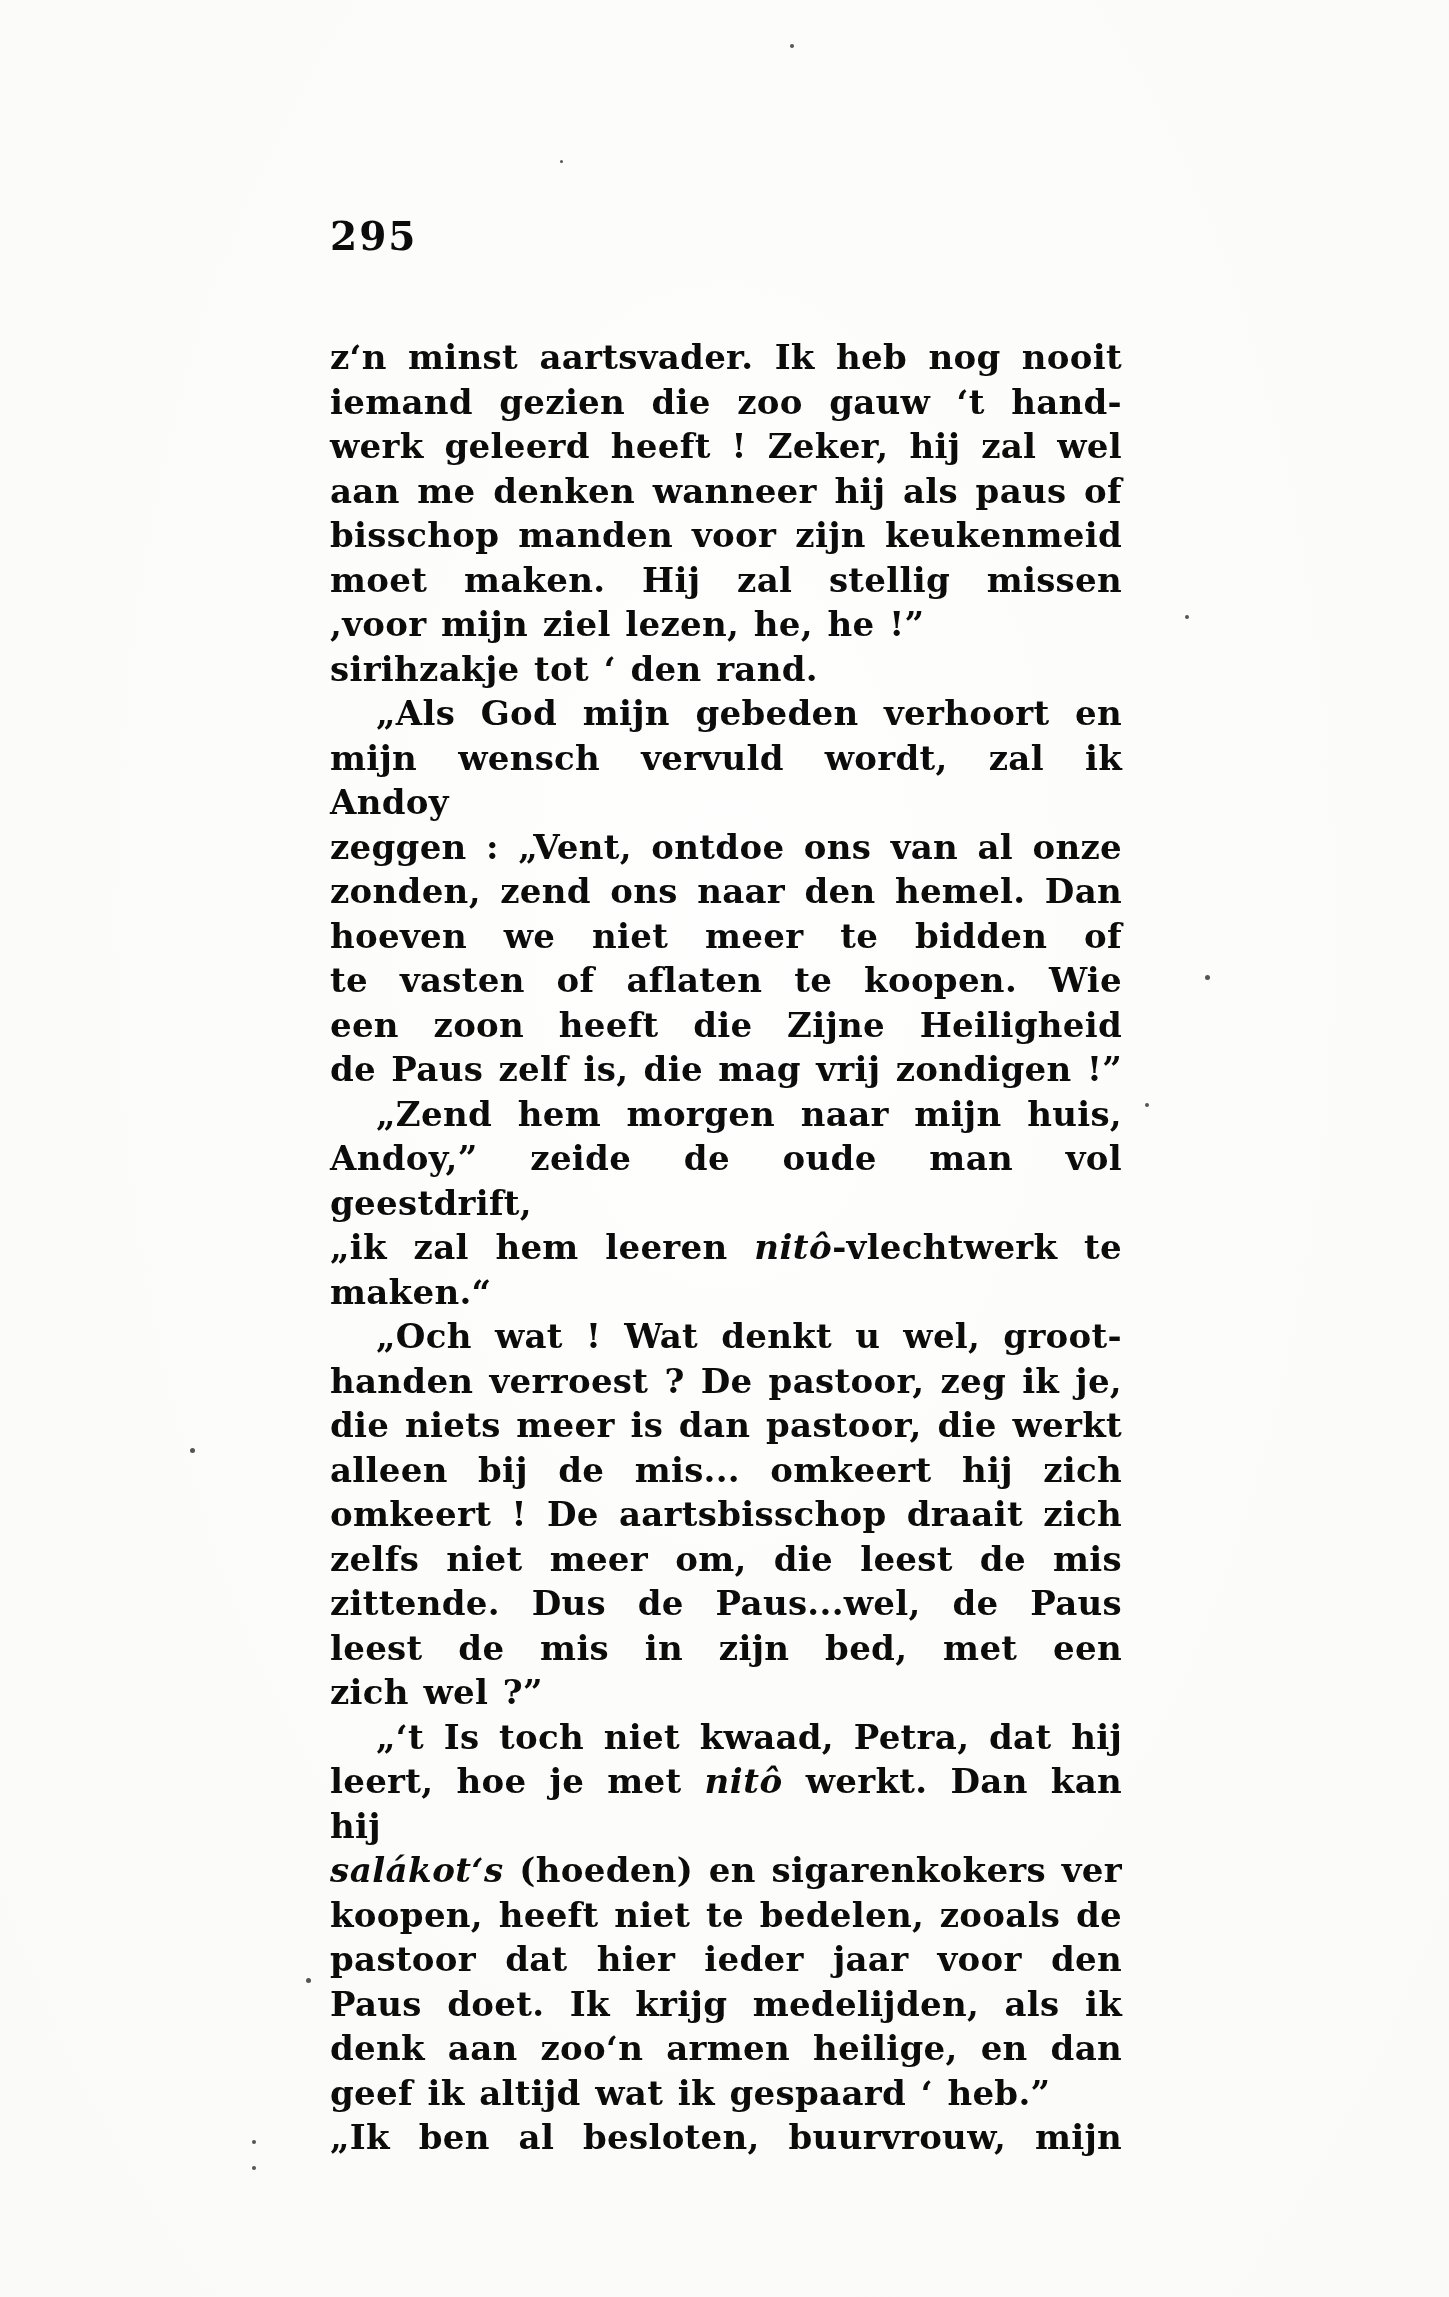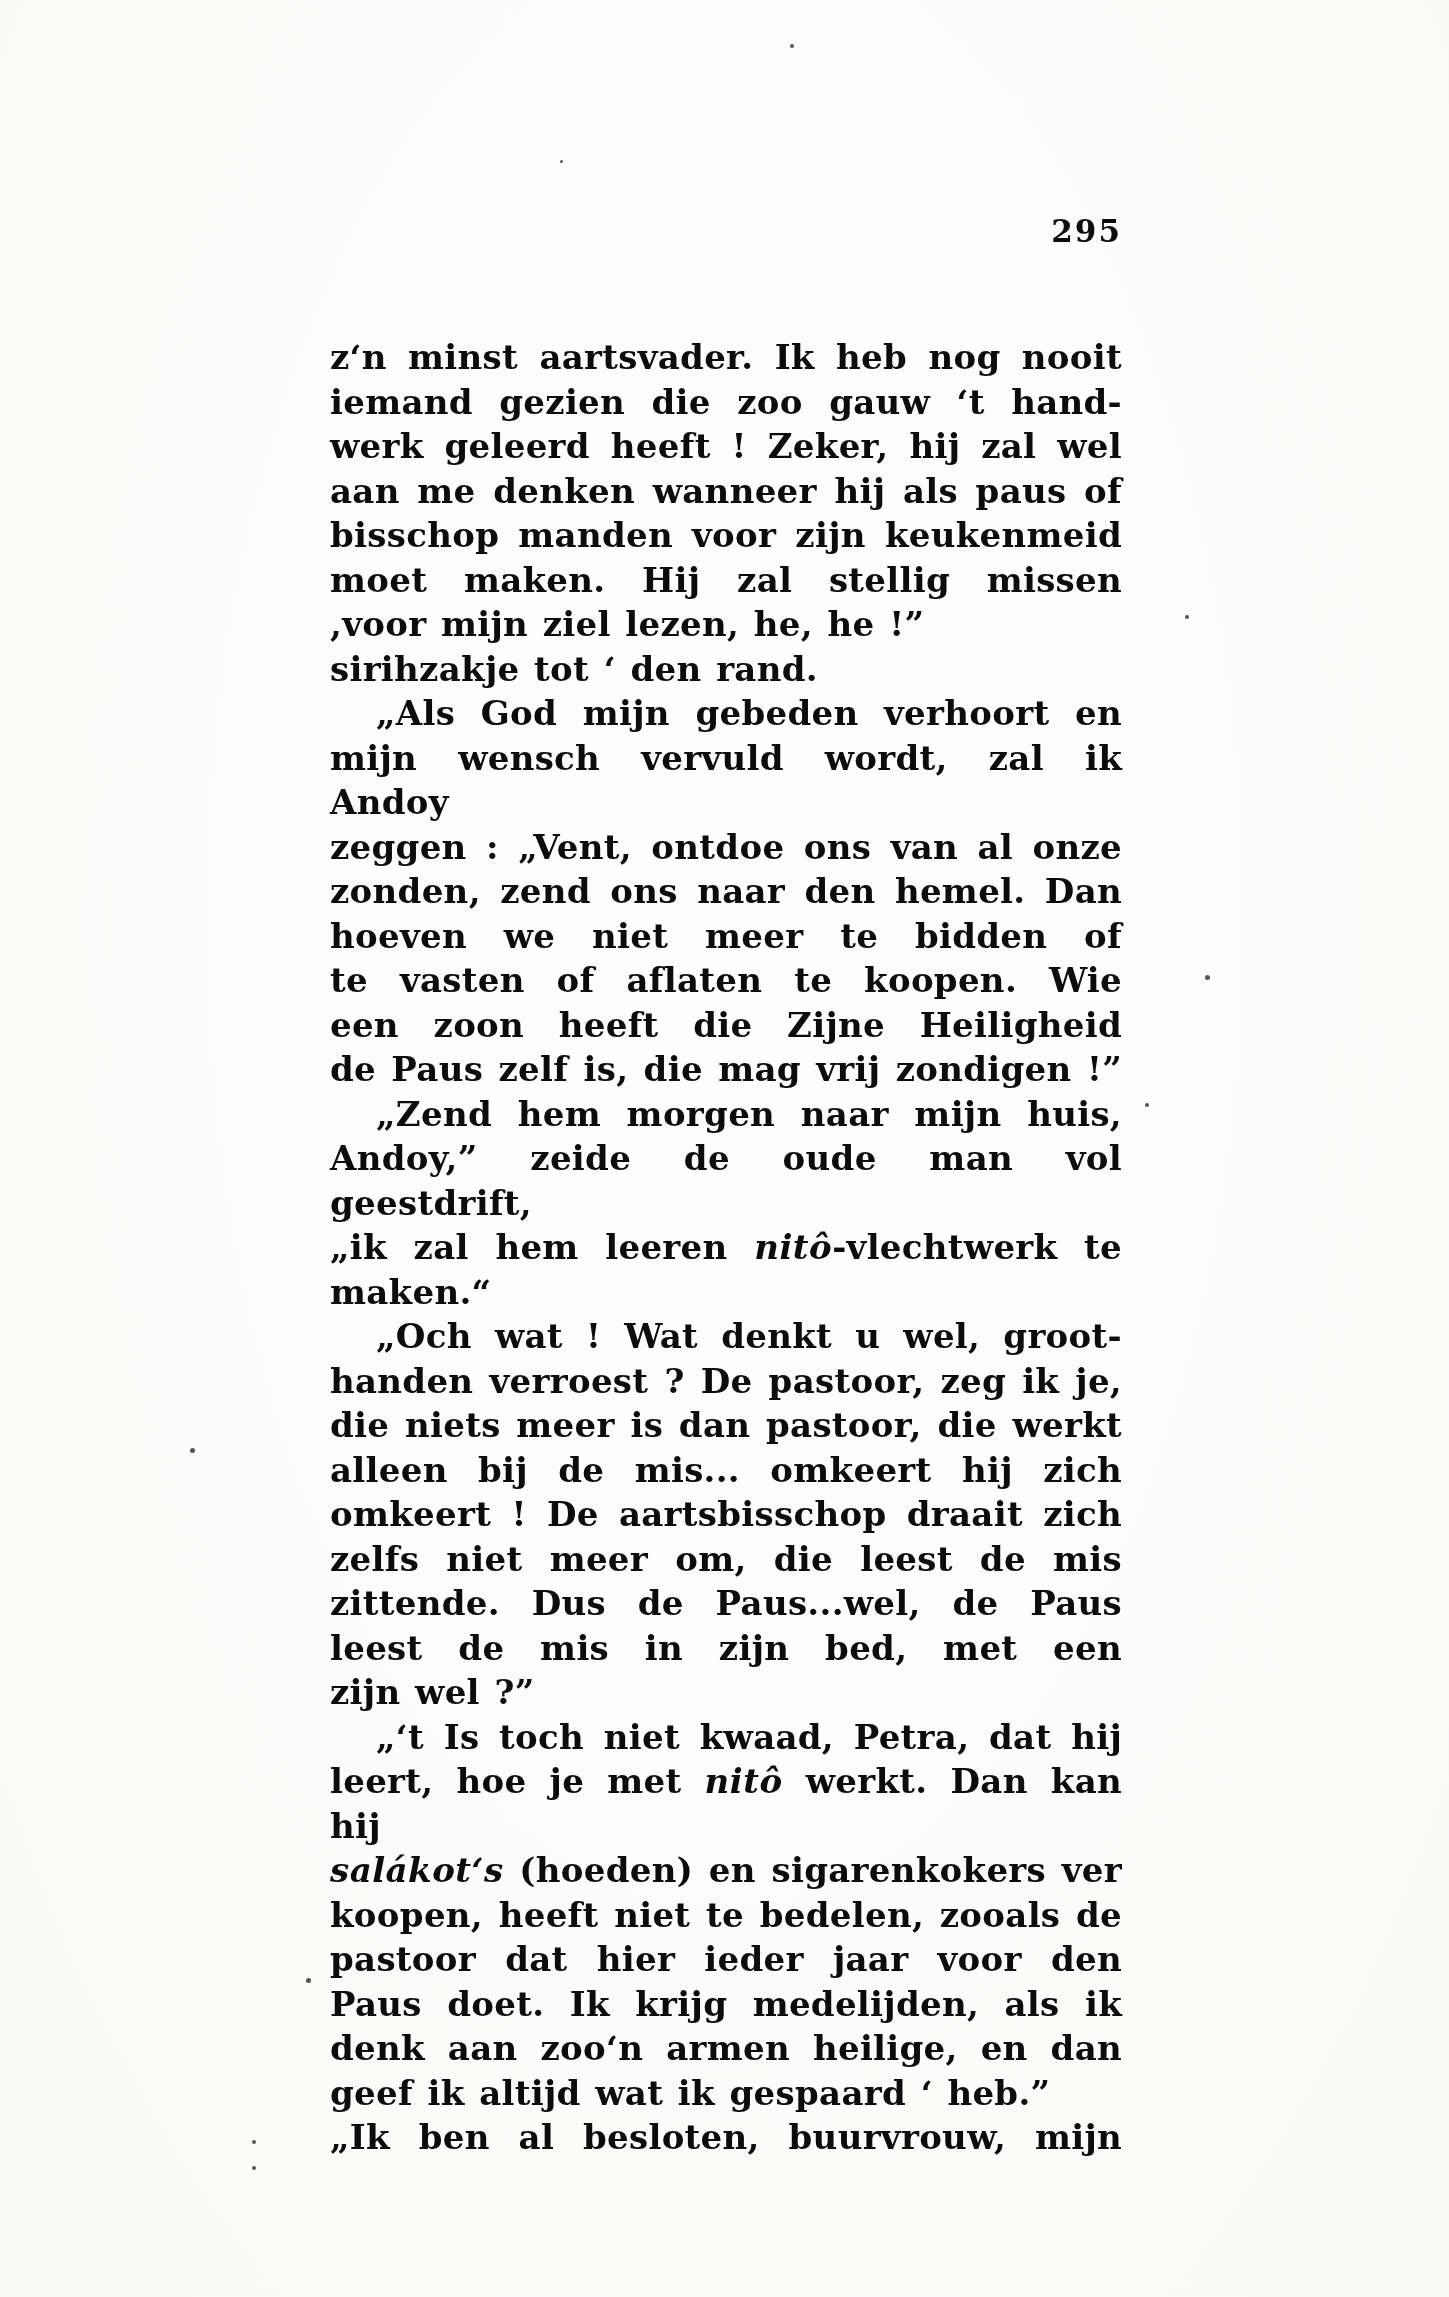--- a/index.html
+++ b/index.html
@@ -17,22 +17,22 @@
     inset: 0;
     background:
       radial-gradient(ellipse at 50% 40%, rgba(255,255,255,0.6), rgba(0,0,0,0.012) 90%),
       #fdfdfc;
   }
   .page-number {
     position: absolute;
     top: 213px;
     left: 330px;
     width: 792px;
-    text-align: right;
-    font-size: 31px;
+    text-align: left;
+    font-size: 39px;
     font-weight: 700;
     letter-spacing: 2px;
   }
   .text-block {
     position: absolute;
     top: 295px;
     left: 330px;
     width: 792px;
     font-size: 34px;
     line-height: 44.5px;
@@ -86,21 +86,21 @@
       <div class="line"><span>„ik zal hem leeren </span><i>nitô</i><span>-vlechtwerk te</span></div>
       <div class="line end"><span>maken.“</span></div>
       <div class="line indent"><span>„Och wat ! Wat denkt u wel, groot-</span></div>
       <div class="line"><span>handen verroest ? De pastoor, zeg ik je,</span></div>
       <div class="line"><span>die niets meer is dan pastoor, die werkt</span></div>
       <div class="line"><span>alleen bij de mis... omkeert hij zich</span></div>
       <div class="line"><span>omkeert ! De aartsbisschop draait zich</span></div>
       <div class="line"><span>zelfs niet meer om, die leest de mis</span></div>
       <div class="line"><span>zittende. Dus de Paus...wel, de Paus</span></div>
       <div class="line"><span>leest de mis in zijn bed, met een</span></div>
-      <div class="line end"><span>zijn wel ?”</span></div>
+      <div class="line end"><span>zich wel ?”</span></div>
       <div class="line indent"><span>„‘t Is toch niet kwaad, Petra, dat hij</span></div>
       <div class="line"><span>leert, hoe je met </span><i>nitô</i><span> werkt. Dan kan hij</span></div>
       <div class="line"><i>salákot‘s</i><span> (hoeden) en sigarenkokers ver</span></div>
       <div class="line"><span>koopen, heeft niet te bedelen, zooals de</span></div>
       <div class="line"><span>pastoor dat hier ieder jaar voor den</span></div>
       <div class="line"><span>Paus doet. Ik krijg medelijden, als ik</span></div>
       <div class="line"><span>denk aan zoo‘n armen heilige, en dan</span></div>
       <div class="line end"><span>geef ik altijd wat ik gespaard ‘ heb.”</span></div>
       <div class="line"><span>„Ik ben al besloten, buurvrouw, mijn</span></div>
     </div>

